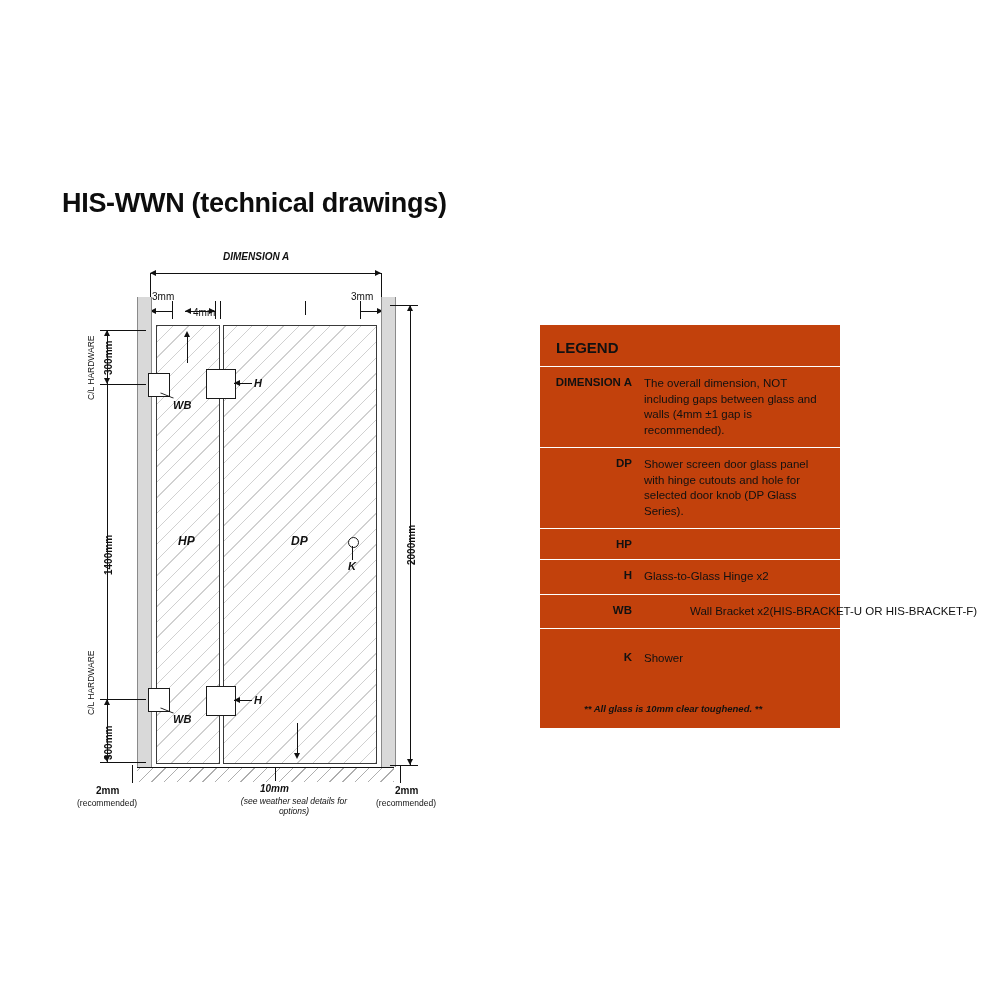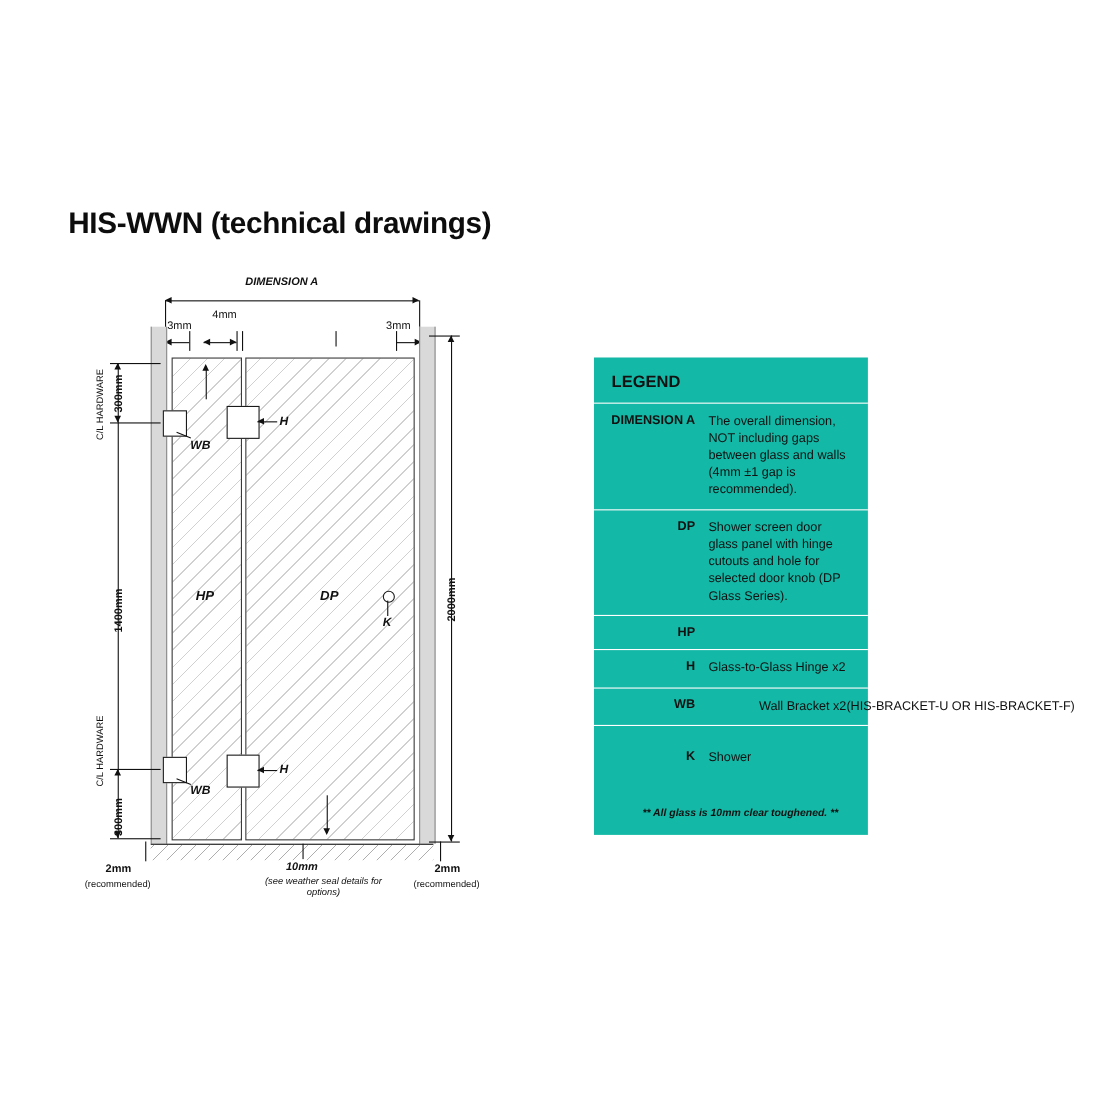--- a/index.html
+++ b/index.html
@@ -126,22 +126,22 @@
         rgba(255,255,255,0) 1px,
         rgba(255,255,255,0) 9px
       );
   }
 
   
   #legend {
     position: absolute;
     left: 540px;
     top: 325px;
-    width: 249px;
-    background: #14b8a6;
+    width: 300px;
+    background: #c2410c;
     font-size: 11.5px;
   }
   #legend .legend-title {
     font-size: 15px;
     font-weight: bold;
     padding: 14px 16px 10px 16px;
     color: #111;
   }
   .lrow {
     display: flex;
@@ -180,21 +180,21 @@
 <div id="drawing">
 
   <div class="lbl it bold" style="left:163px; top:6px;">DIMENSION A</div>
   <div class="ln hline" style="left:90px; top:28px; width:231px;"></div>
   <div class="arr arr-l" style="left:90px; top:25px;"></div>
   <div class="arr arr-r" style="left:315px; top:25px;"></div>
   <div class="ln vline" style="left:90px; top:28px; height:42px;"></div>
   <div class="ln vline" style="left:321px; top:28px; height:42px;"></div>
 
   <div class="lbl" style="left:92px; top:46px;">3mm</div>
-  <div class="lbl" style="left:133px; top:36px;">4mm</div>
+  <div class="lbl" style="left:133px; top:62px;">4mm</div>
   <div class="lbl" style="left:291px; top:46px;">3mm</div>
 
   <div class="ln hline" style="left:90px; top:66px; width:22px;"></div>
   <div class="arr arr-l" style="left:90px; top:63px;"></div>
   <div class="ln hline" style="left:125px; top:66px; width:30px;"></div>
   <div class="arr arr-l" style="left:125px; top:63px;"></div>
   <div class="arr arr-r" style="left:149px; top:63px;"></div>
   <div class="ln hline" style="left:300px; top:66px; width:23px;"></div>
   <div class="arr arr-r" style="left:317px; top:63px;"></div>
   <div class="ln vline" style="left:112px; top:56px; height:18px;"></div>

